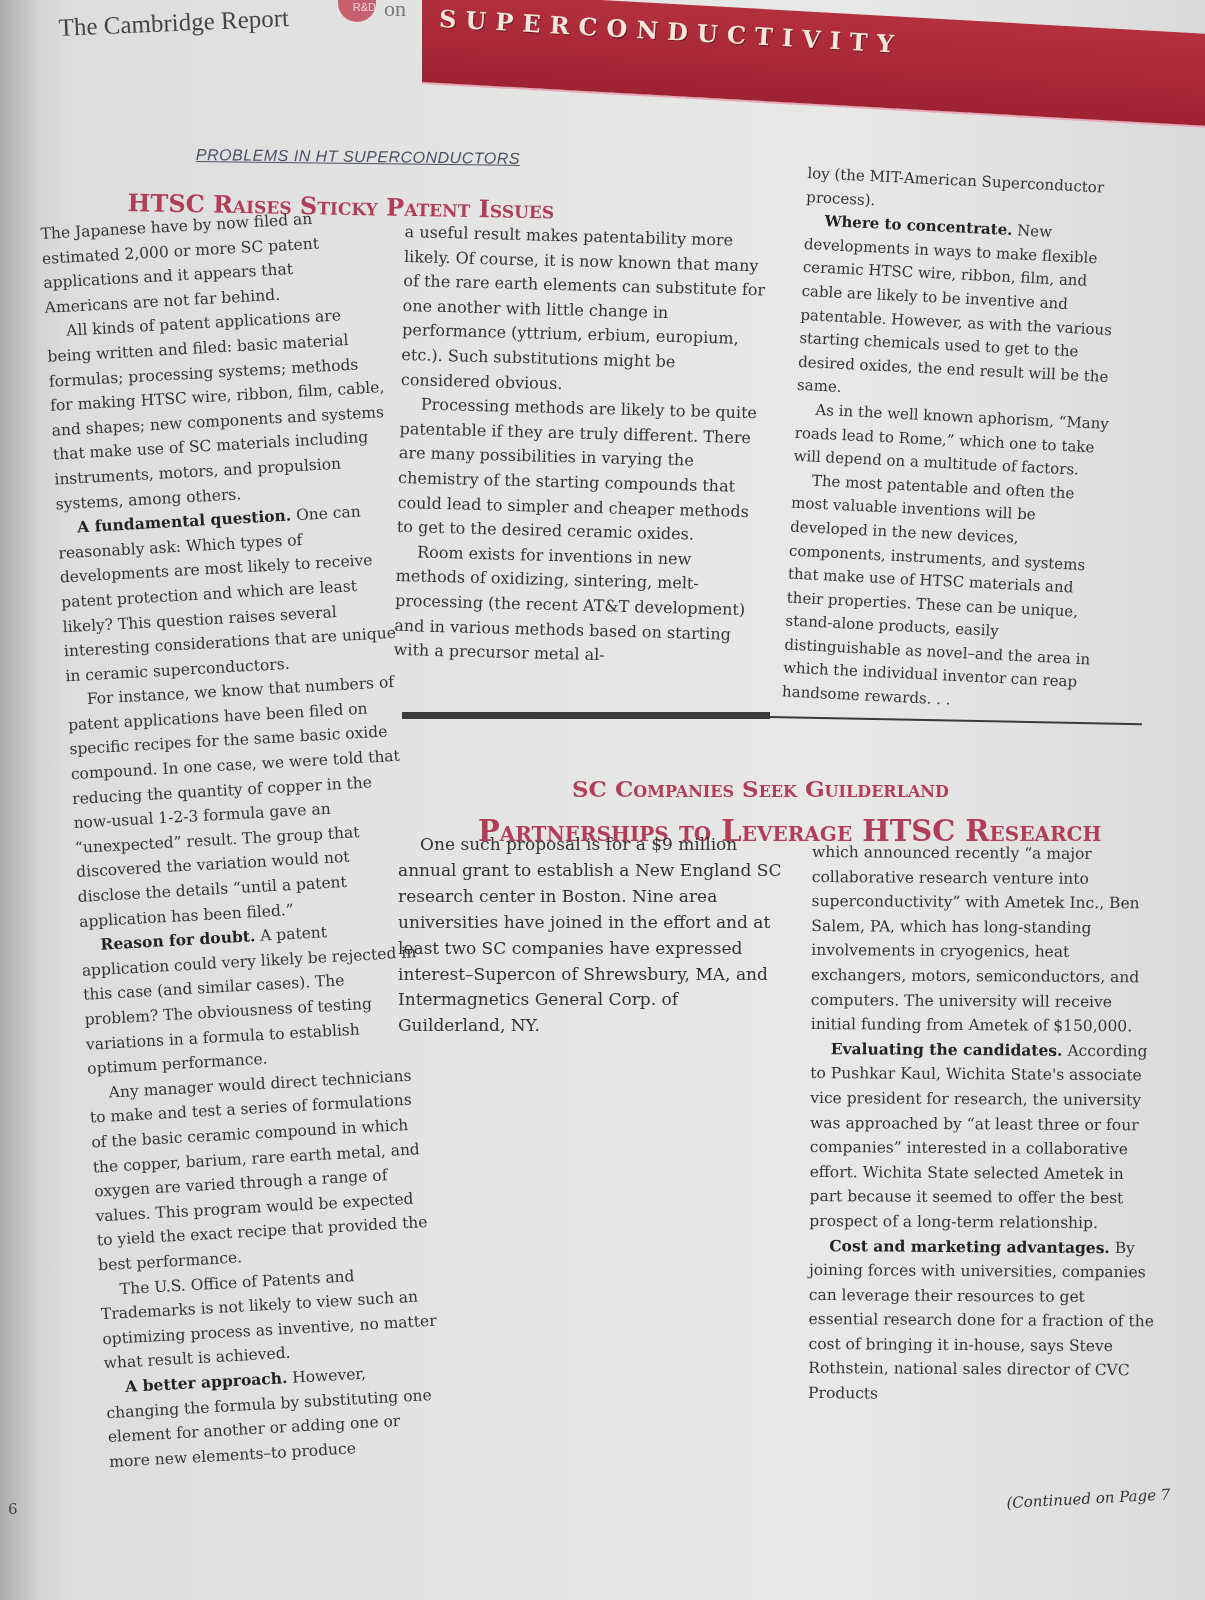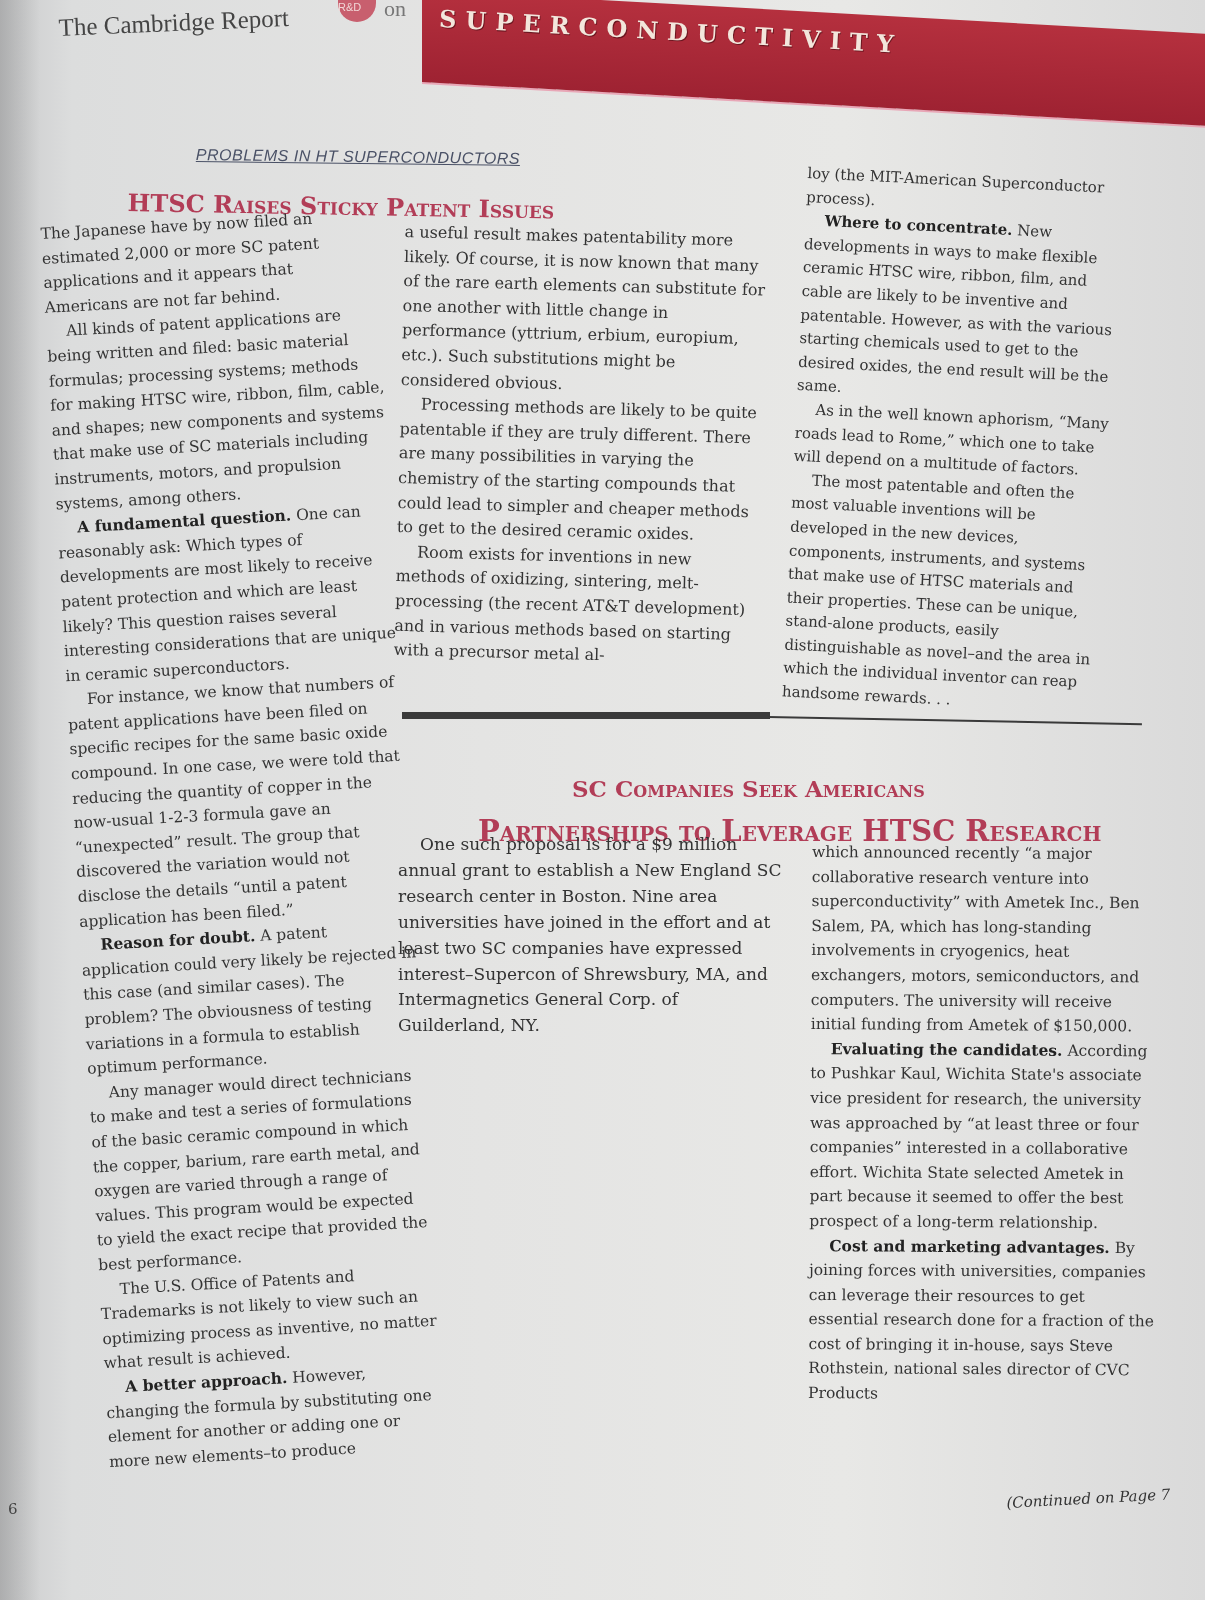--- a/index.html
+++ b/index.html
@@ -17,21 +17,21 @@
   
   .masthead { position: absolute; left: 0; top: 0; width: 1205px; height: 90px; }
   .report-name {
     position: absolute; left: 58px; top: 14px;
     font-family: "Liberation Serif", serif; font-size: 25px; color: #444;
     transform: rotate(-2.5deg); transform-origin: left top;
   }
   .logo-heart {
     position: absolute; left: 338px; top: 0; width: 38px; height: 22px;
     background: #c4495a; border-radius: 0 0 20px 20px; opacity: 0.85;
-    color: #f4d4d4; font-size: 11px; text-align: left; line-height: 14px;
+    color: #f4d4d4; font-size: 11px; text-align: right; line-height: 14px;
     font-family: "Liberation Sans", sans-serif;
   }
   .on-word {
     position: absolute; left: 384px; top: -4px;
     font-family: "Liberation Serif", serif; font-size: 22px; color: #777;
   }
   .banner {
     position: absolute; left: 422px; top: -10px; width: 820px; height: 92px;
     background: linear-gradient(180deg, #b5303e, #9e2232);
     transform: skewY(3.2deg); transform-origin: left top;
@@ -122,21 +122,21 @@
       <p><b>Where to concentrate.</b><span> New developments in ways to make flexible ceramic HTSC wire, ribbon, film, and cable are likely to be inventive and patentable. However, as with the various starting chemicals used to get to the desired oxides, the end result will be the same.</span></p>
       <p><span>As in the well known aphorism, “Many roads lead to Rome,” which one to take will depend on a multitude of factors.</span></p>
       <p><span>The most patentable and often the most valuable inventions will be developed in the new devices, components, instruments, and systems that make use of HTSC materials and their properties. These can be unique, stand-alone products, easily distinguishable as novel–and the area in which the individual inventor can reap handsome rewards. . .</span></p>
     </div>
 </section>
 
 <div class="rule-thick"></div>
 <div class="rule-thin"></div>
 
 <section>
-  <h2 class="headline h2a">SC Companies Seek Americans</h2>
+  <h2 class="headline h2a">SC Companies Seek Guilderland</h2>
   <h2 class="headline h2b">Partnerships to Leverage HTSC Research</h2>
   <div class="col c4">
       <p><span>One such proposal is for a $9 million annual grant to establish a New England SC research center in Boston. Nine area universities have joined in the effort and at least two SC companies have expressed interest–Supercon of Shrewsbury, MA, and Intermagnetics General Corp. of Guilderland, NY.</span></p>
     </div>
   <div class="col c5">
       <p class="first"><span>which announced recently “a major collaborative research venture into superconductivity” with Ametek Inc., Ben Salem, PA, which has long-standing involvements in cryogenics, heat exchangers, motors, semiconductors, and computers.  The university will receive initial funding from Ametek of $150,000.</span></p>
       <p><b>Evaluating the candidates.</b><span> According to Pushkar Kaul, Wichita State's associate vice president for research, the university was approached by “at least three or four companies” interested in a collaborative effort. Wichita State selected Ametek in part because it seemed to offer the best prospect of a long-term relationship.</span></p>
       <p><b>Cost and marketing advantages.</b><span> By joining forces with universities, companies can leverage their resources to get essential research done for a fraction of the cost of bringing it in-house, says Steve Rothstein, national sales director of CVC Products</span></p>
     </div>
   <div class="continued">(Continued on Page 7</div>

